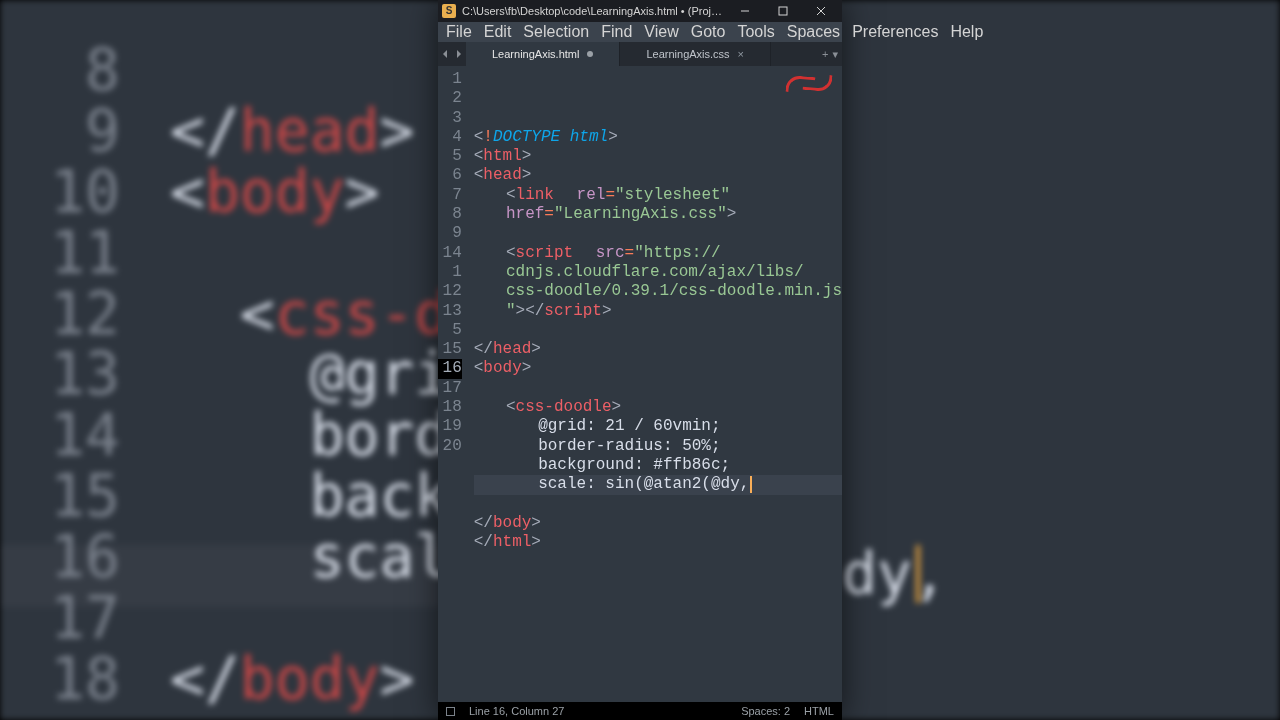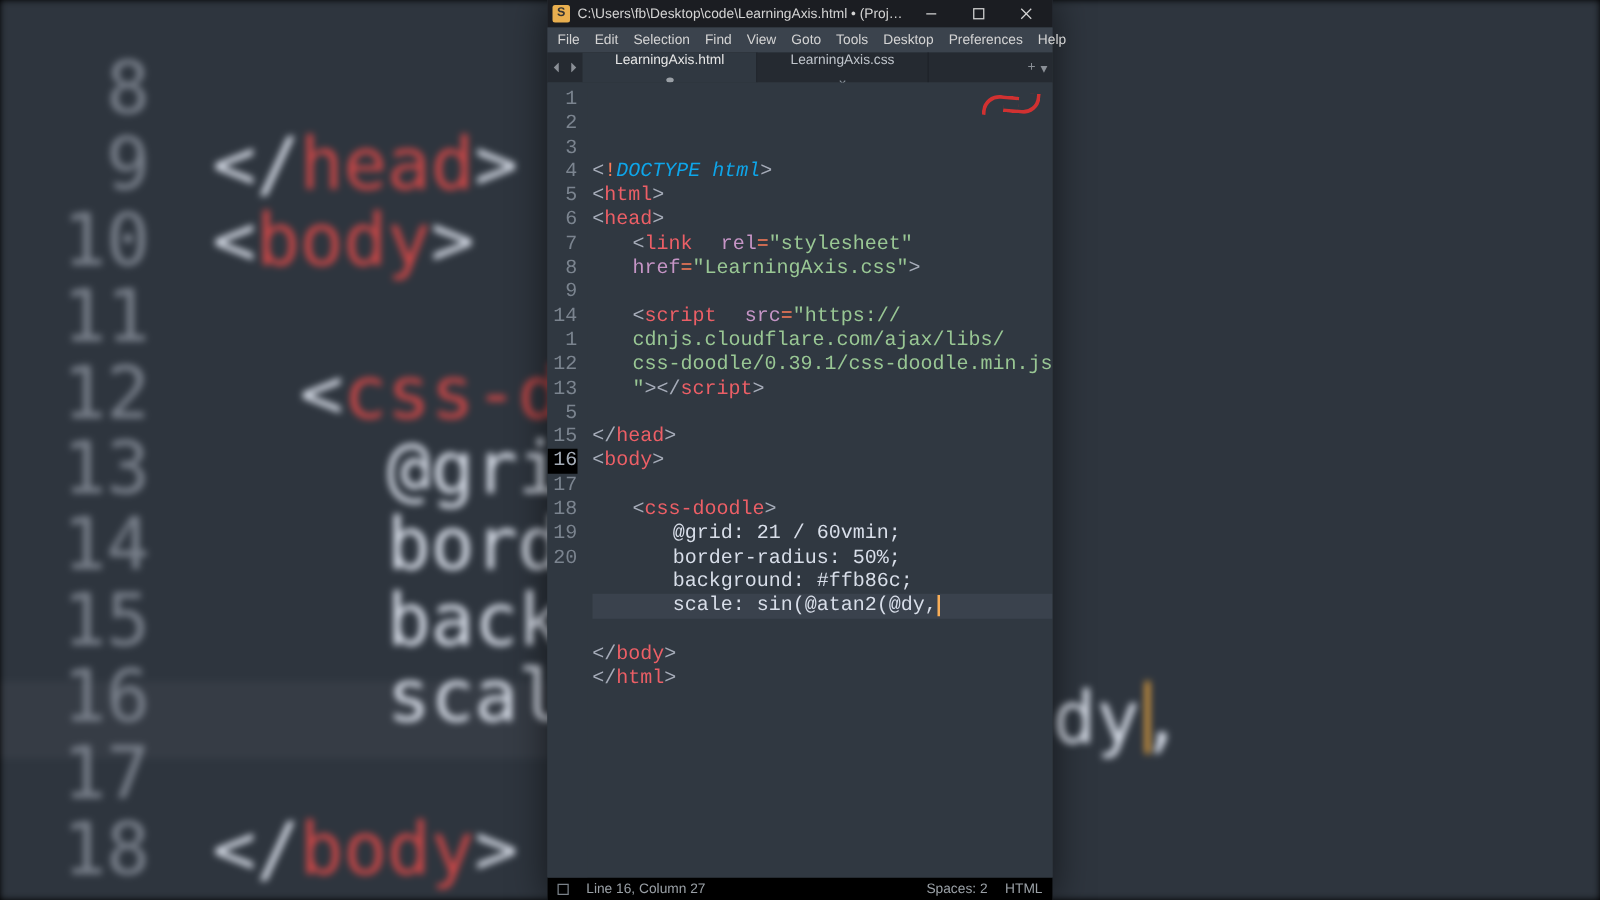--- a/index.html
+++ b/index.html
@@ -58,39 +58,39 @@
     content: "S"; position: absolute; inset: 0; font: bold 10px/14px Arial;
     text-align: center; color: #333;
   }
   .titlebar .title-text { flex: 1; overflow: hidden; text-overflow: ellipsis; white-space: nowrap; margin-left: 2px; }
   .tb-btn { width: 34px; height: 22px; display: flex; align-items: center; justify-content: center; cursor: pointer; }
   .tb-btn svg { width: 10px; height: 10px; stroke: #d4d4d4; stroke-width: 1; fill: none; }
 
   
   .menubar {
     height: 20px; background: #3b434d; display: flex; align-items: center;
-    padding: 0 2px; color: #d4d4d4; font-size: 11px; gap: 0;
+    padding: 0 2px; color: #d4d4d4; font-size: 16px; gap: 0;
   }
   .menu-item { padding: 2px 6px; cursor: pointer; }
 
   
   .tablane {
     height: 24px; background: #252a31; display: flex; align-items: stretch;
     position: relative;
   }
   .nav-arrows { display: flex; }
   .nav-arrow {
     width: 14px; display: flex; align-items: center; justify-content: center;
     color: #8a8f96; cursor: pointer;
   }
   .nav-arrow svg { width: 6px; height: 8px; fill: #8a8f96; }
   .tab {
     display: flex; align-items: center; gap: 8px;
     padding: 0 26px; font-size: 11px; color: #bfc4cb; cursor: pointer;
-    border-right: 1px solid #1e2228; position: relative; flex-direction: column;
+    border-right: 1px solid #1e2228; position: relative;
   }
   .tab.active { background: #303841; color: #e6e6e6; }
   .tab .dirty-dot { width: 6px; height: 6px; border-radius: 50%; background: #9aa0a6; }
   .tab .close-x { font-size: 11px; color: #9099a2; line-height: 1; }
   .lane-right { margin-left: auto; display: flex; align-items: center; padding-right: 4px; gap: 4px; }
   .lane-right span { color: #8a8f96; font-size: 11px; cursor: pointer; }
 
   
   .editor {
     flex: 1; display: flex; background: #303841; position: relative;
@@ -182,21 +182,21 @@
   </div>
 
   <div class="menubar">
     <div class="menu-item">File</div>
     <div class="menu-item">Edit</div>
     <div class="menu-item">Selection</div>
     <div class="menu-item">Find</div>
     <div class="menu-item">View</div>
     <div class="menu-item">Goto</div>
     <div class="menu-item">Tools</div>
-    <div class="menu-item">Desktop</div>
+    <div class="menu-item">Spaces</div>
     <div class="menu-item">Preferences</div>
     <div class="menu-item">Help</div>
   </div>
 
   <div class="tablane">
     <div class="nav-arrows">
       <div class="nav-arrow">
         <svg viewBox="0 0 6 8">
             <path d="M5 0 L1 4 L5 8"></path>
           </svg>

